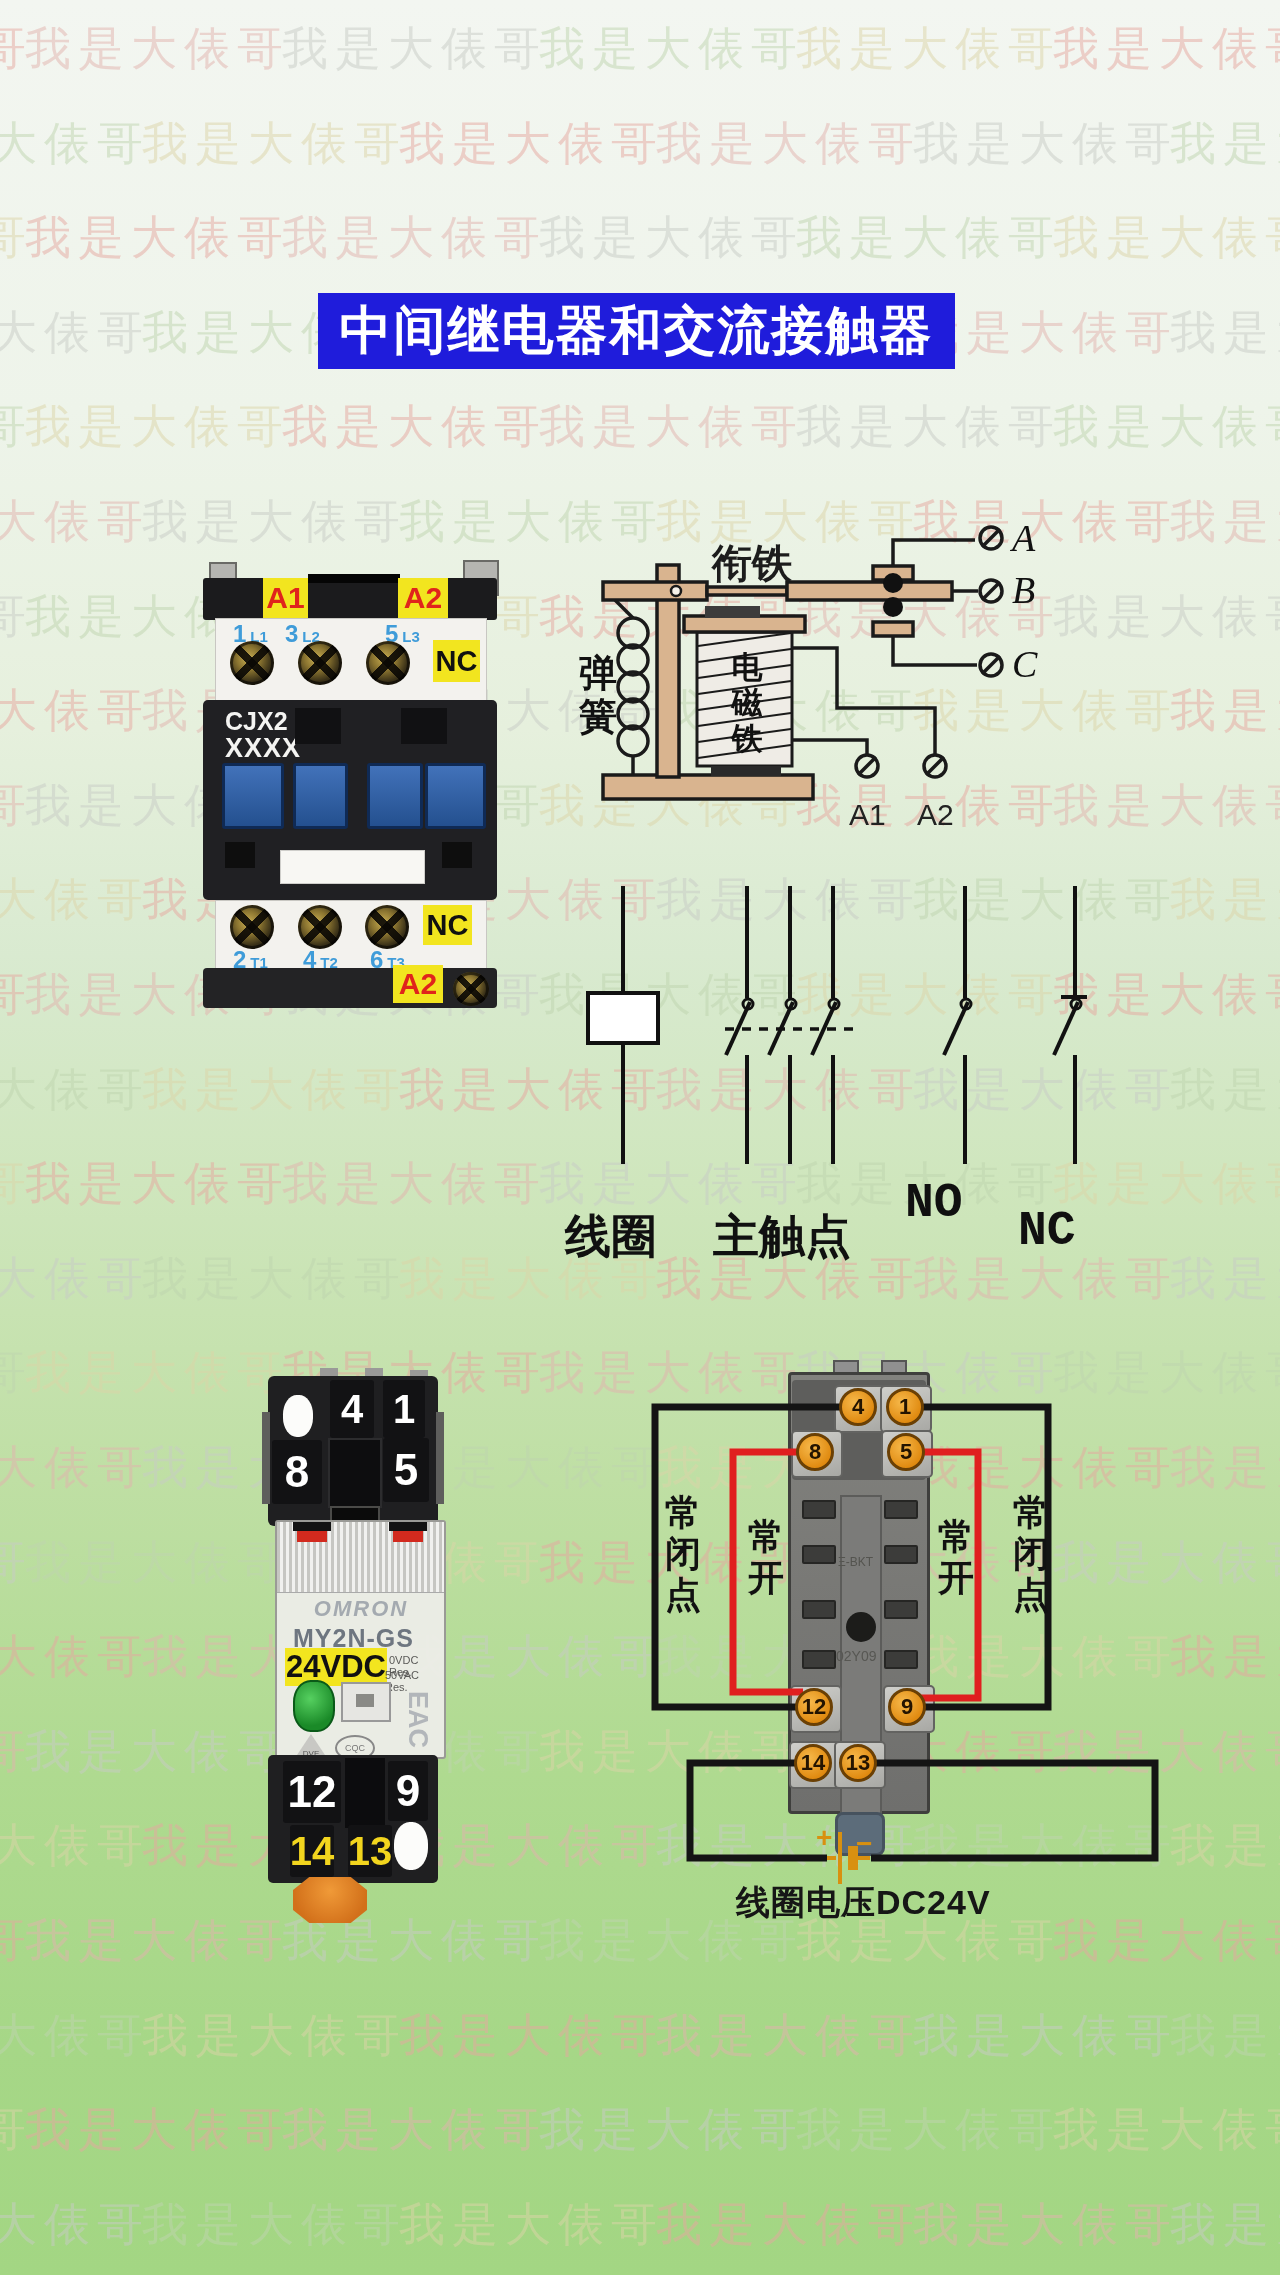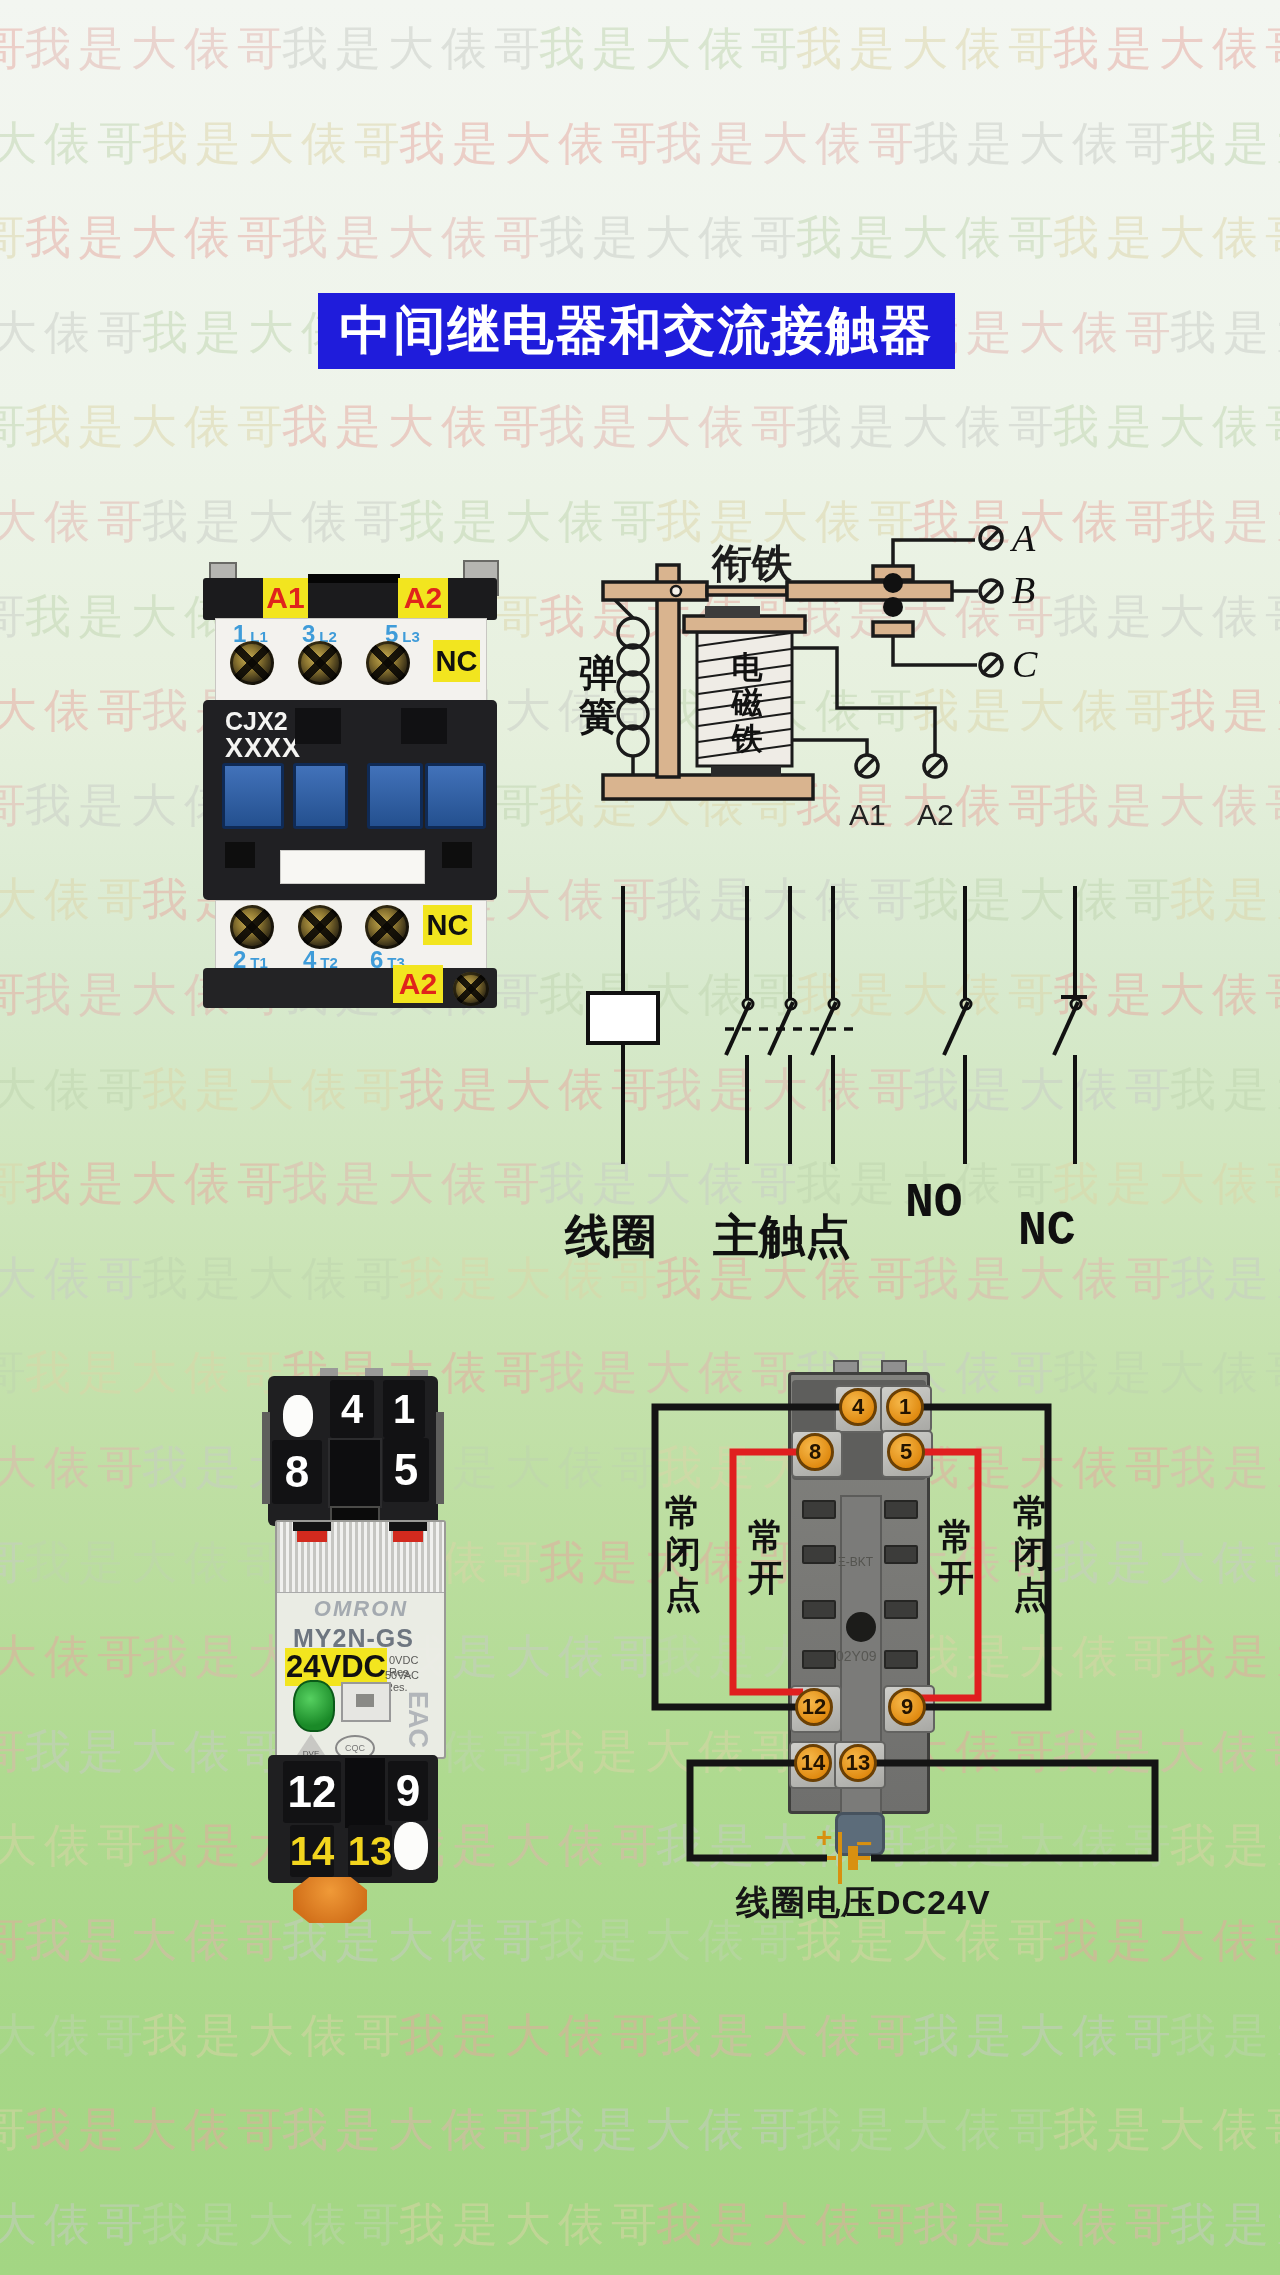--- a/index.html
+++ b/index.html
@@ -203,21 +203,21 @@
     <div class="abs" style="left:8px;top:18px;width:294px;height:42px;background:#1b1b1d;border-radius:3px;"></div>
     <div class="abs" style="left:113px;top:14px;width:92px;height:9px;background:#050505;"></div>
     <div class="ytag" style="left:68px;top:18px;width:45px;height:40px;font-size:30px;">
         <span class="redtxt">A1</span>
       </div>
     <div class="ytag" style="left:203px;top:18px;width:50px;height:40px;font-size:30px;">
         <span class="redtxt">A2</span>
       </div>
     <div class="abs" style="left:20px;top:58px;width:270px;height:82px;background:#f3f2ee;border:1px solid #c8c7c2;"></div>
     <div class="bterm" style="left:38px;top:60px;"><span class="bn">1</span><span class="bs">L1</span></div>
-    <div class="bterm" style="left:107px;top:60px;"><span class="bn">3</span><span class="bs">L2</span></div>
+    <div class="bterm" style="left:90px;top:60px;"><span class="bn">3</span><span class="bs">L2</span></div>
     <div class="bterm" style="left:173px;top:60px;margin-left:17px;"><span class="bn">5</span><span class="bs">L3</span></div>
     <div class="ytag" style="left:238px;top:80px;width:47px;height:42px;font-size:29px;color:#111;">
         <span>NC</span>
       </div>
     <div class="screw" style="left:35px;top:81px;width:44px;height:44px;"></div>
     <div class="screw" style="left:103px;top:81px;width:44px;height:44px;"></div>
     <div class="screw" style="left:171px;top:81px;width:44px;height:44px;"></div>
     <div class="abs" style="left:8px;top:140px;width:294px;height:200px;background:#202023;border-radius:5px;"></div>
     <div class="abs" style="left:30px;top:148px;color:#f4f4f2;line-height:1.05;">
       <div style="font-size:25px;font-weight:bold;">CJX2</div>

